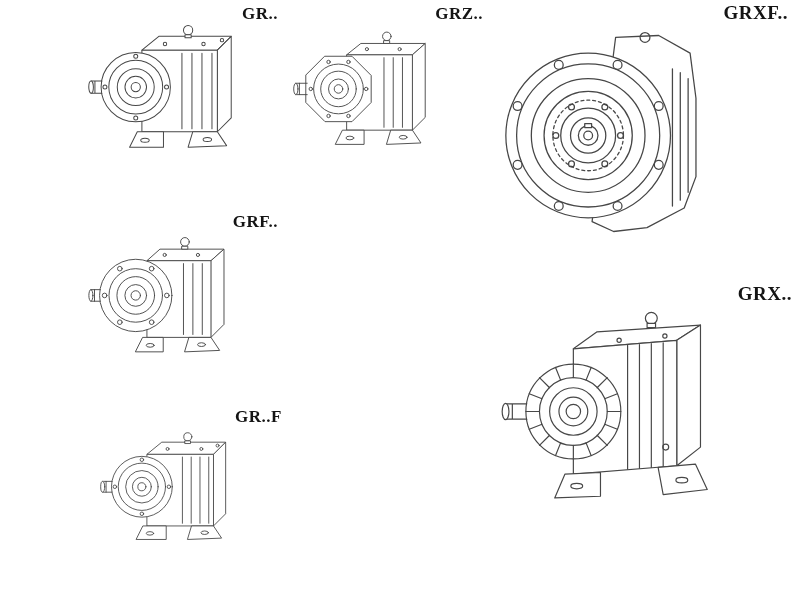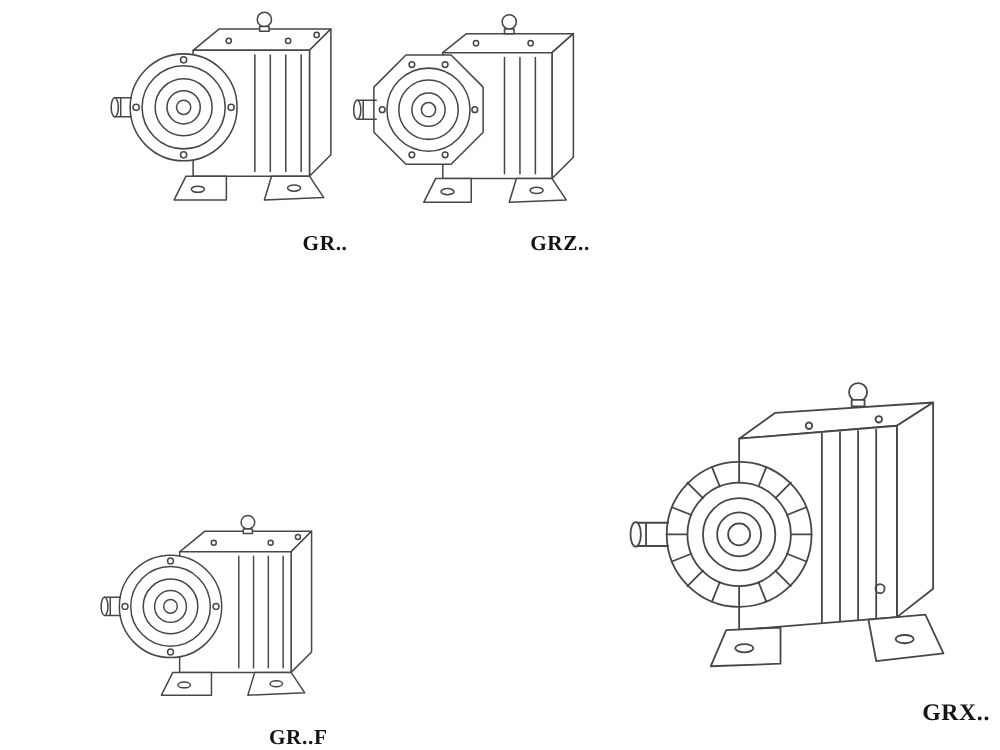--- a/index.html
+++ b/index.html
@@ -1,18 +1,18 @@
 <!DOCTYPE html>
 <html style="--line: #474747; --ghost: #c7c7c7; --label: #141414;"><head>
 <meta charset="utf-8">
 <style>
   html,body{margin:0;padding:0}
   body{width:800px;height:600px;background:#fff;font-family:"Liberation Serif",serif}
   .canvas{position:relative;width:800px;height:600px;background:#fff;overflow:hidden}
-  .fig{position:absolute;display:flex;flex-direction:column;align-items:flex-end}
+  .fig{position:absolute;display:flex;flex-direction:row;align-items:flex-start}
   .fig svg{display:block}
   .lbl{font-weight:bold;color:var(--label,#141414);font-size:17px;letter-spacing:.5px;margin-top:2px;white-space:nowrap}
   .lbl-lg{font-size:19px}
   .solid{color:var(--line,#474747)}
   .ghost{color:var(--ghost,#c7c7c7)}
 </style>
 </head>
 <body>
 
 <svg width="0" height="0" style="position:absolute" aria-hidden="true">
@@ -228,38 +228,50 @@
 
 <div class="canvas">
 
   <div class="fig" style="left:88px;top:2px;width:190px">
     <svg class="solid" width="190" height="181" viewBox="0 0 200 190">
         <use href="#gb-r"></use>
       </svg>
     <div class="lbl">GR..</div>
   </div>
 
-  <div class="fig" style="left:282px;top:2px;width:190px">
+  <div class="fig" style="left:293px;top:2px;width:190px">
     <svg class="solid" width="190" height="181" viewBox="0 0 200 190">
         <use href="#gb-rz"></use>
       </svg>
     <div class="lbl">GRZ..</div>
   </div>
 
-
-
-
-  <div class="fig" style="left:80px;top:405px;width:182px">
+  <div class="fig" style="left:498px;top:0px;width:290px">
+    <svg class="solid" width="290" height="267" viewBox="0 0 230 212">
+        <use href="#gb-rxf"></use>
+      </svg>
+    <div class="lbl lbl-lg">GRXF..</div>
+  </div>
+
+  <div class="fig" style="left:88px;top:210px;width:190px">
+    <svg class="solid" width="190" height="181" viewBox="0 0 200 190">
+        <use href="#gb-rf"></use>
+      </svg>
+    <div class="lbl">GRF..</div>
+  </div>
+
+
+  <div class="fig" style="left:100px;top:405px;width:182px">
     <svg class="solid" width="182" height="173" viewBox="0 0 200 190">
         <use href="#gb-r"></use>
       </svg>
     <div class="lbl">GR..F</div>
   </div>
 
 
-  <div class="fig" style="left:492px;top:297px;width:300px">
+  <div class="fig" style="left:492px;top:281px;width:300px">
     <svg class="solid" width="300" height="261" viewBox="0 0 290 252">
         <use href="#gb-rx"></use>
       </svg>
     <div class="lbl lbl-lg">GRX..</div>
   </div>
 
 </div>
 
 </body></html>

